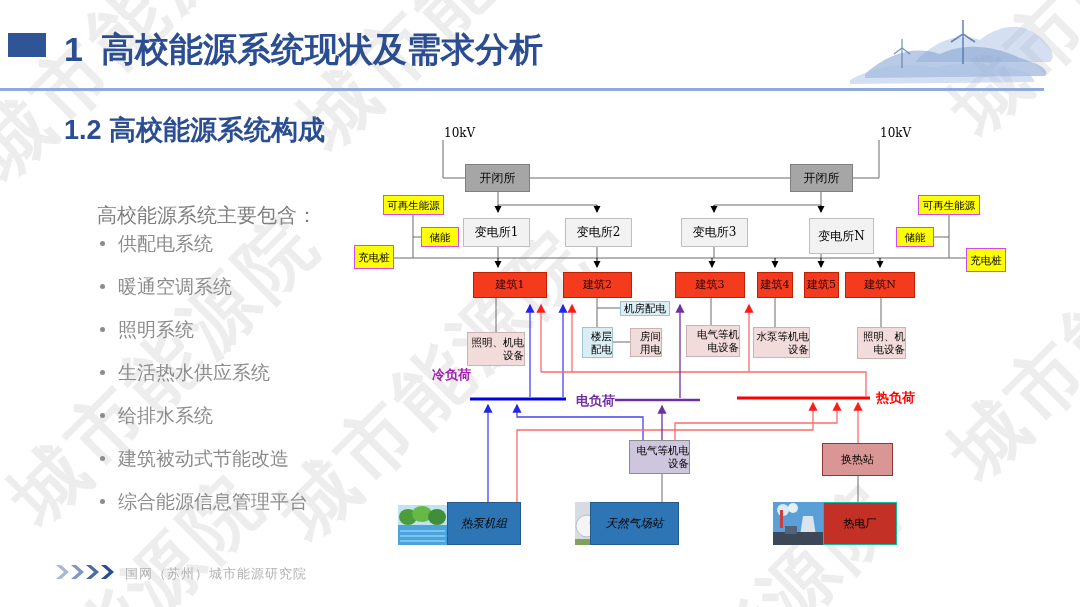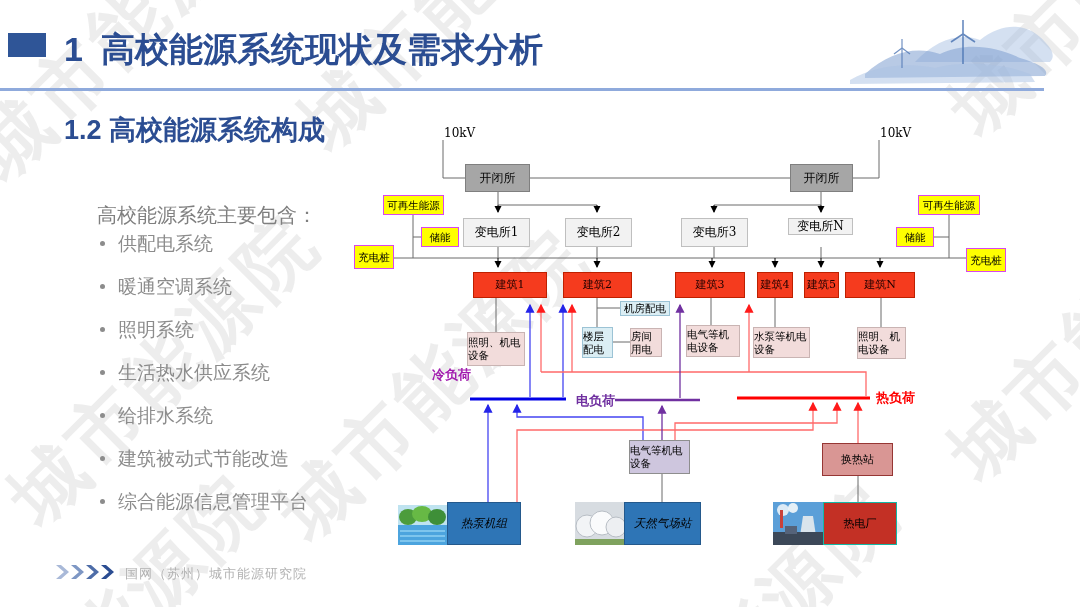--- a/index.html
+++ b/index.html
@@ -16,21 +16,21 @@
   .hdr-rule{position:absolute;left:0;top:88px;width:1044px;height:3px;background:#8FAADC;z-index:2;}
   .mountain{position:absolute;left:845px;top:2px;z-index:2;}
   
   .sec-title{position:absolute;left:64px;top:112px;z-index:3;font-size:27px;font-weight:bold;color:#2B4D92;}
   .intro{position:absolute;left:97px;top:186px;z-index:3;font-size:20px;color:#7F7F7F;margin-top:16px;}
   .bullets{position:absolute;left:100px;top:233px;z-index:3;margin:0;padding:0;list-style:none;}
   .bullets li{font-size:19px;color:#8C8C8C;margin-bottom:22px;line-height:21px;display:flex;align-items:center;}
   .bullets .dot{width:5px;height:5px;border-radius:50%;background:#8C8C8C;margin-right:13px;flex:0 0 auto;}
   
   .box{position:absolute;z-index:3;display:flex;align-items:center;justify-content:center;
-       text-align:left;box-sizing:border-box;font-family:"DejaVu Serif",serif;color:#000;line-height:1.2;}
+       text-align:right;box-sizing:border-box;font-family:"DejaVu Serif",serif;color:#000;line-height:1.2;}
   .b-gray  {background:#A6A6A6;border:1px solid #7F7F7F;font-size:12px;}
   .b-sub   {background:#F2F2F2;border:1px solid #BFBFBF;font-size:12px;}
   .b-yel   {background:#FFFF00;border:1px solid #d946ef;font-size:10.5px;}
   .b-bld   {background:#F53B1E;border:1px solid #BE2000;font-size:11px;color:#200000;}
   .b-pink  {background:#F2DCDB;border:1px solid #C9B4B3;font-size:10.5px;}
   .b-cyan  {background:#DBEEF4;border:1px solid #9CC3D5;font-size:10.5px;}
   .b-cchp  {background:#CEC6DE;border:1px solid #8E8E8E;font-size:10.5px;}
   .b-hx    {background:#D99694;border:1px solid #963634;font-size:11px;}
   .b-blue  {background:#2E75B6;border:1px solid #24598C;font-size:11.5px;font-style:italic;}
   .b-red   {background:#C33025;border:1px solid #14b8a6;font-size:11px;}
@@ -193,21 +193,21 @@
   <div class="box b-yel" style="left:421px;top:227px;width:38px;height:20px">储能</div>
   <div class="box b-yel" style="left:354px;top:245px;width:40px;height:24px">充电桩</div>
 
   <div class="box b-yel" style="left:918px;top:195px;width:62px;height:20px">可再生能源</div>
   <div class="box b-yel" style="left:896px;top:227px;width:38px;height:20px">储能</div>
   <div class="box b-yel" style="left:966px;top:248px;width:40px;height:24px">充电桩</div>
 
   <div class="box b-sub" style="left:463px;top:218px;width:67px;height:29px">变电所1</div>
   <div class="box b-sub" style="left:565px;top:218px;width:67px;height:29px">变电所2</div>
   <div class="box b-sub" style="left:681px;top:218px;width:67px;height:29px">变电所3</div>
-  <div class="box b-sub" style="left:788px;top:218px;width:65px;height:17px">变电所N</div>
+  <div class="box b-sub" style="left:809px;top:218px;width:65px;height:36px">变电所N</div>
 
   <div class="box b-bld" style="left:473px;top:272px;width:74px;height:26px">建筑1</div>
   <div class="box b-bld" style="left:563px;top:272px;width:69px;height:26px">建筑2</div>
   <div class="box b-bld" style="left:675px;top:272px;width:70px;height:26px">建筑3</div>
   <div class="box b-bld" style="left:757px;top:272px;width:36px;height:26px">建筑4</div>
   <div class="box b-bld" style="left:804px;top:272px;width:35px;height:26px">建筑5</div>
   <div class="box b-bld" style="left:845px;top:272px;width:70px;height:26px">建筑N</div>
 
   <div class="box b-pink" style="left:467px;top:332px;width:58px;height:34px">照明、机电设备</div>
   <div class="box b-cyan" style="left:620px;top:301px;width:50px;height:15px">机房配电</div>
@@ -234,21 +234,21 @@
   </svg>
   <div class="box b-blue" style="left:447px;top:502px;width:74px;height:43px">热泵机组</div>
 
   <svg class="pic" style="left:575px;top:502px" width="49" height="43">
     <rect width="49" height="43" fill="#D7DCE1"></rect>
     <circle cx="12" cy="24" r="11" fill="#F2F4F6" stroke="#B8BEC5"></circle>
     <circle cx="27" cy="21" r="12" fill="#FAFBFC" stroke="#B8BEC5"></circle>
     <circle cx="41" cy="25" r="10" fill="#EDEFF2" stroke="#B8BEC5"></circle>
     <rect y="37" width="49" height="6" fill="#7FA25E"></rect>
   </svg>
-  <div class="box b-blue" style="left:624px;top:502px;width:77px;height:43px">天然气场站</div>
+  <div class="box b-blue" style="left:590px;top:502px;width:89px;height:43px">天然气场站</div>
 
   <svg class="pic" style="left:773px;top:502px" width="50" height="43">
     <rect width="50" height="43" fill="#5B9FD8"></rect>
     <circle cx="10" cy="8" r="6" fill="#EAF2F8" opacity="0.9"></circle>
     <circle cx="20" cy="6" r="5" fill="#F4F8FB" opacity="0.9"></circle>
     <rect x="7" y="8" width="3" height="18" fill="#C9413A"></rect>
     <path d="M30,14 L40,14 L43,34 L27,34 Z" fill="#D9E4EC"></path>
     <rect y="30" width="50" height="13" fill="#3C4858"></rect>
     <rect x="12" y="24" width="12" height="8" fill="#55637A"></rect>
   </svg>

